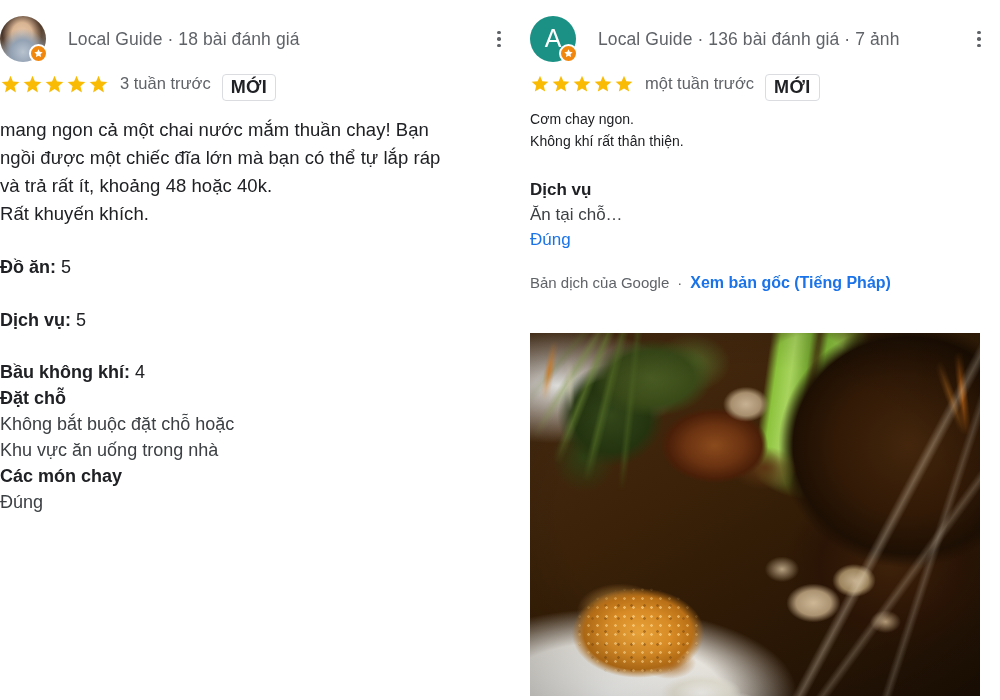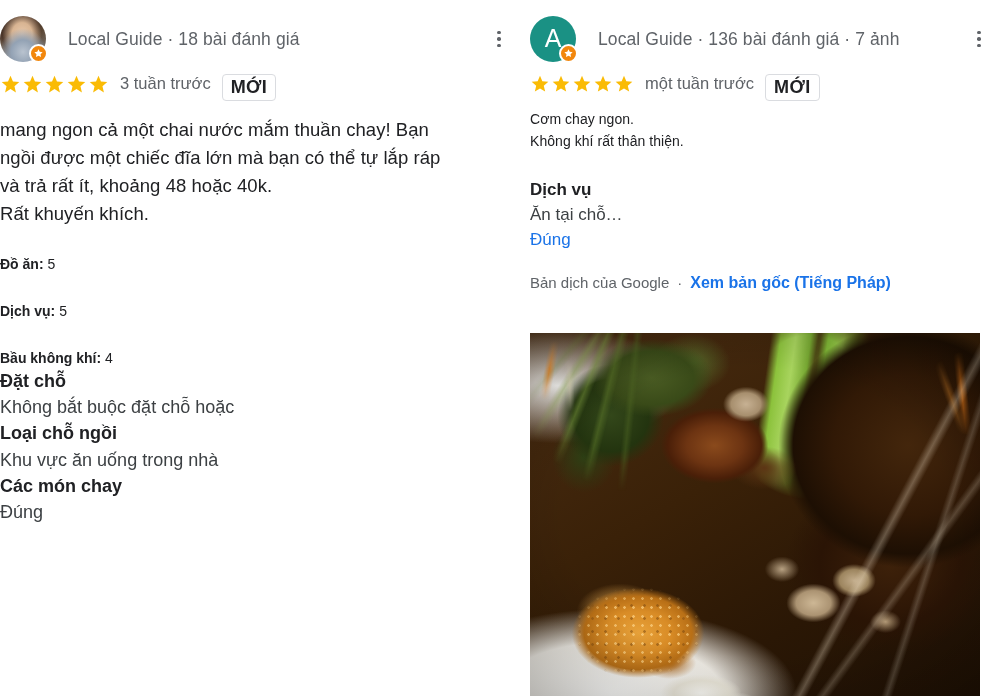--- a/index.html
+++ b/index.html
@@ -156,21 +156,21 @@
   .rev-body {
     font-size: 18.5px;
     line-height: 1.52;
     color: #202124;
     letter-spacing: 0.05px;
   }
   .rev-body .para { margin: 0; }
 
   .attr-block { margin-top: 27px; }
   .attr-inline {
-    font-size: 14px;
+    font-size: 18px;
     color: #202124;
     line-height: 1.4;
   }
   .attr-inline b { font-weight: bold; }
 
   .attr-stack { }
   .attr-stack .k {
     font-size: 18px;
     font-weight: bold;
     color: #202124;
@@ -427,21 +427,20 @@
         <span>4</span>
       </div>
     </div>
 
     <div class="attr-stack">
       <div class="k">Đặt chỗ</div>
       <div class="v">Không bắt buộc đặt chỗ hoặc</div>
     </div>
 
     <div class="attr-stack">
-      <div class="k">Loại chỗ ngồi</div>
       <div class="v">Khu vực ăn uống trong nhà</div>
     </div>
 
     <div class="attr-stack">
       <div class="k">Các món chay</div>
       <div class="v">Đúng</div>
     </div>
 
   </div>
 

